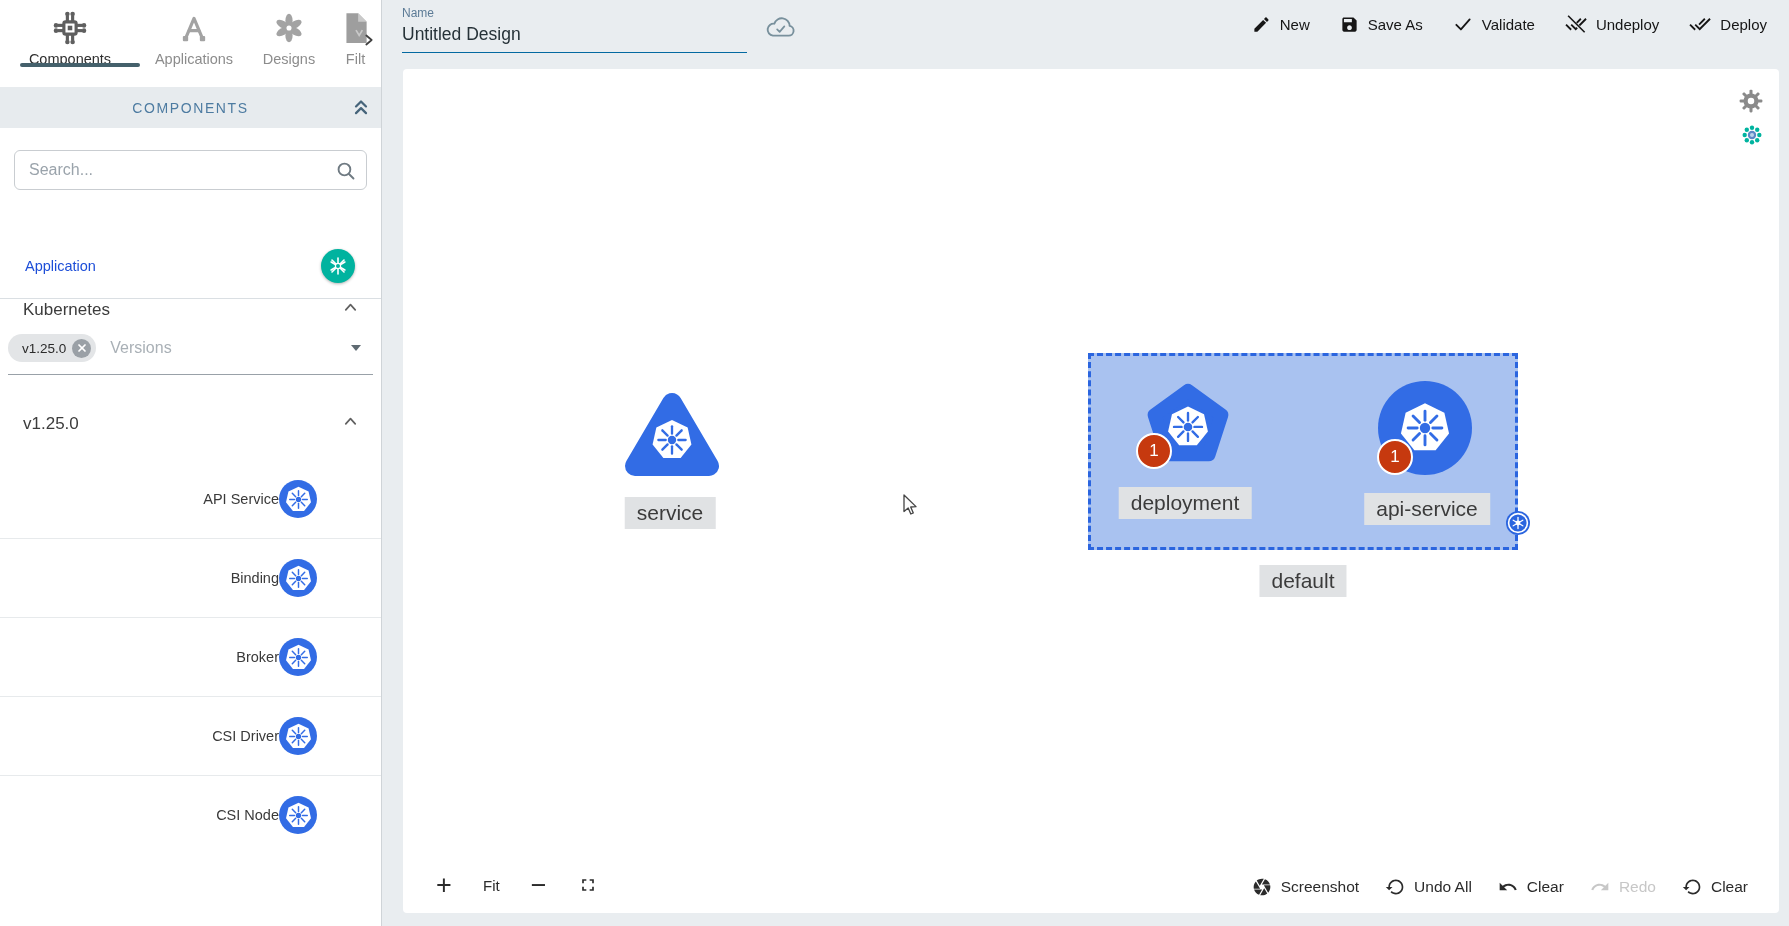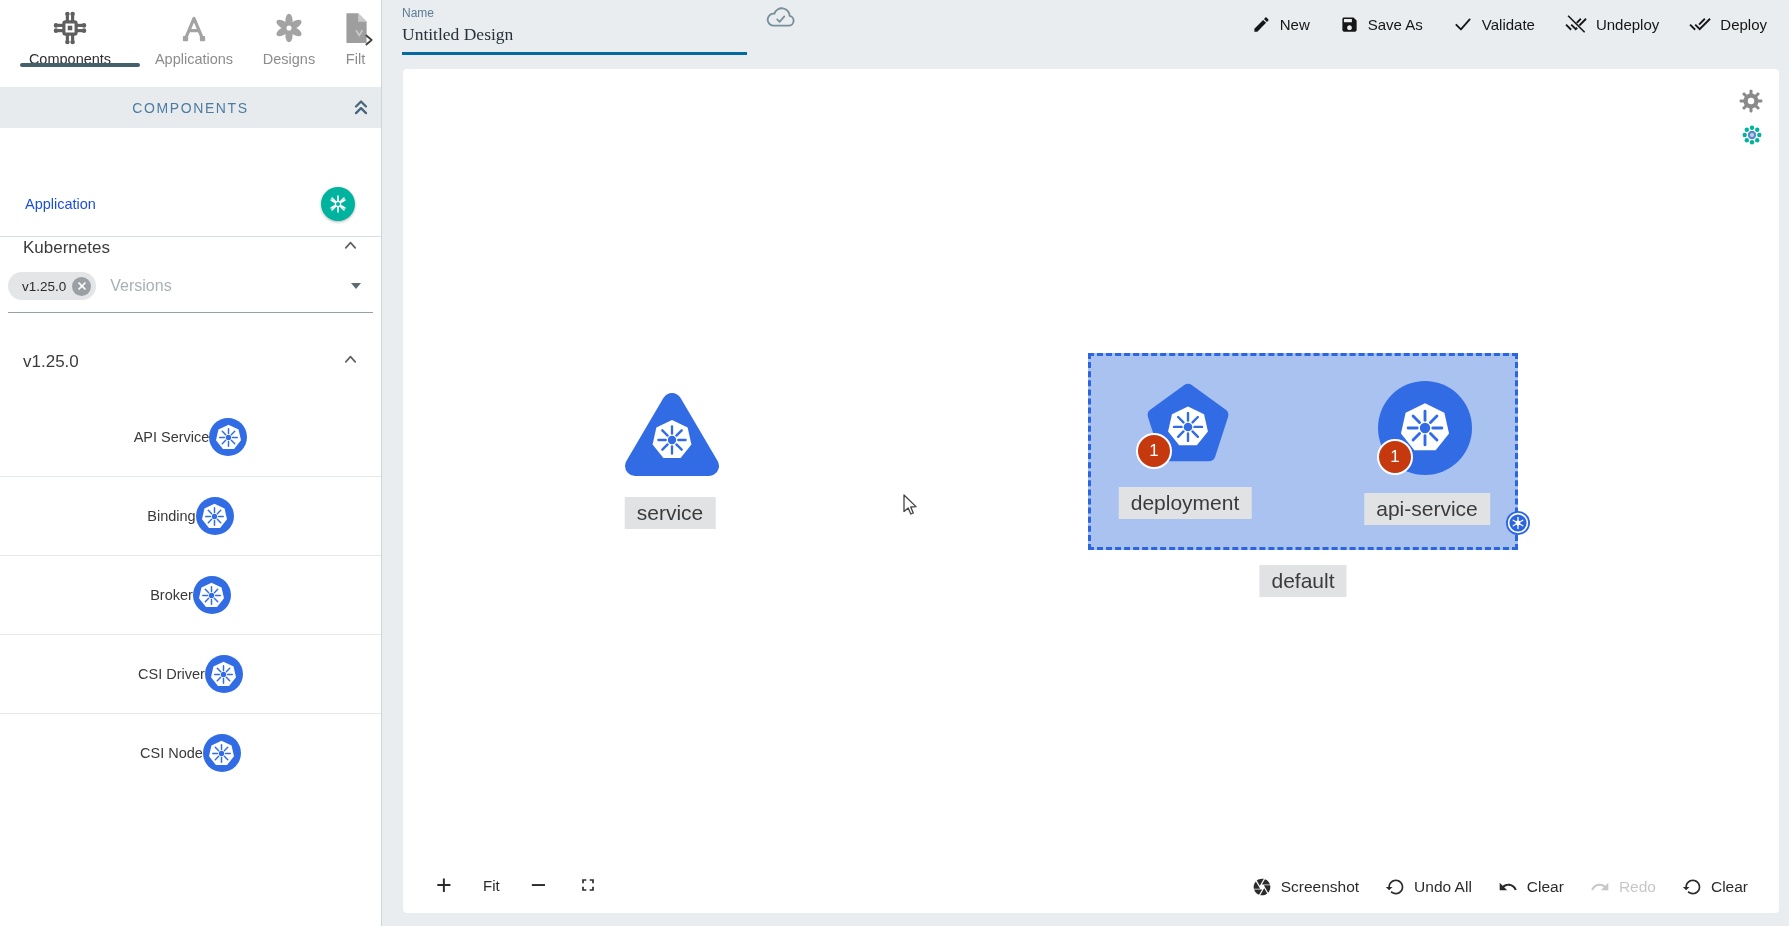--- a/index.html
+++ b/index.html
@@ -43,33 +43,33 @@
   .chip{height:28px;background:#e3e5e7;border-radius:14px;display:flex;align-items:center;padding:0 5px 0 14px;
         font-size:13.5px;color:#2b2b2b;gap:6px}
   .chip-x{width:19px;height:19px;border-radius:50%;background:#9aa0a6;display:flex;align-items:center;
           justify-content:center;cursor:pointer}
   .versions-ph{margin-left:14px;font-size:16px;color:#a9b0b6;flex:1}
   .caret-down{width:0;height:0;border-left:5px solid transparent;border-right:5px solid transparent;
               border-top:6px solid #5f6a72;cursor:pointer}
 
   .vgroup{margin-top:38px}
   .vlist{margin-top:26px}
-  .vitem{height:78px;display:flex;align-items:center;justify-content:center;padding:0 40px;cursor:grab}
+  .vitem{height:78px;display:flex;align-items:center;justify-content:flex-end;padding:0 64px;cursor:grab}
   .vitem + .vitem{border-top:1px solid #e7eaec}
   .vitem-label{font-size:14.5px;color:#3a3a3a}
   .k8s-round{width:38px;height:38px;border-radius:50%;background:#326ce5;display:flex;align-items:center;justify-content:center}
 
   
   .topbar{position:absolute;left:382px;top:0;right:0;height:68px;display:flex;align-items:flex-start;
           justify-content:space-between;padding:0 22px 0 20px;box-sizing:border-box}
-  .name-block{display:flex;gap:16px;margin-top:6px}
+  .name-block{display:flex;align-items:flex-end;gap:16px;margin-top:6px}
   .name-inner{width:345px}
   .name-label{font-size:12px;color:#5c7b96;margin-bottom:1px}
-  .name-input{border:none;background:transparent;border-bottom:3px solid #0369a1;width:100%;
-              font-size:17.5px;color:#263238;padding:3px 0 7px;outline:none;font-family:Liberation Serif, serif}
+  .name-input{border:none;background:transparent;border-bottom:1px solid #0369a1;width:100%;
+              font-size:17.5px;color:#263238;padding:3px 0 7px;outline:none;font-family:Liberation Sans, sans-serif}
   .cloud-status{margin-bottom:8px}
   .actions{display:flex;align-items:center;gap:30px;margin-top:13px}
   .action-btn{display:flex;align-items:center;gap:9px;font-size:15px;color:#161616;cursor:pointer;white-space:nowrap}
 
   
   .canvas{position:absolute;left:403px;top:69px;width:1376px;height:844px;background:#fff;border-radius:4px}
   .gear-btn{position:absolute;left:1335px;top:19px;cursor:pointer}
   .ctx-btn{position:absolute;left:1338px;top:55px;cursor:pointer}
 
   .group-rect{position:absolute;left:685px;top:284px;width:430px;height:197px;background:#a9c2f0;
@@ -203,20 +203,29 @@
       <span class="collapse-btn">
         <svg width="20" height="22" viewBox="0 0 18 18">
           <g fill="none" stroke="#46647a" stroke-width="2" stroke-linecap="round" stroke-linejoin="round">
             <polyline points="4.5,8.5 9,4 13.5,8.5"></polyline>
             <polyline points="4.5,14.5 9,10 13.5,14.5"></polyline>
           </g>
         </svg>
       </span>
     </div>
 
+    <div class="search-wrap">
+      <input class="search-input" type="text" placeholder="Search..." style="">
+      <span class="search-icon">
+        <svg width="21" height="21" viewBox="0 0 20 20">
+          <circle cx="9" cy="9" r="5.6" fill="none" stroke="#6f7a82" stroke-width="1.8"></circle>
+          <line x1="13.3" y1="13.3" x2="17.6" y2="17.6" stroke="#6f7a82" stroke-width="1.8" stroke-linecap="round"></line>
+        </svg>
+      </span>
+    </div>
 
     <div class="core-sec">
       <div class="app-row">
         <span class="app-label">Application</span>
         <span class="teal-badge">
           <svg width="22" height="22" viewBox="0 0 22 22">
             <g stroke="#ffffff" stroke-width="1.6" stroke-linecap="round">
               <line x1="11" y1="3" x2="11" y2="19"></line>
               <line x1="4.1" y1="7" x2="17.9" y2="15"></line>
               <line x1="4.1" y1="15" x2="17.9" y2="7"></line>

